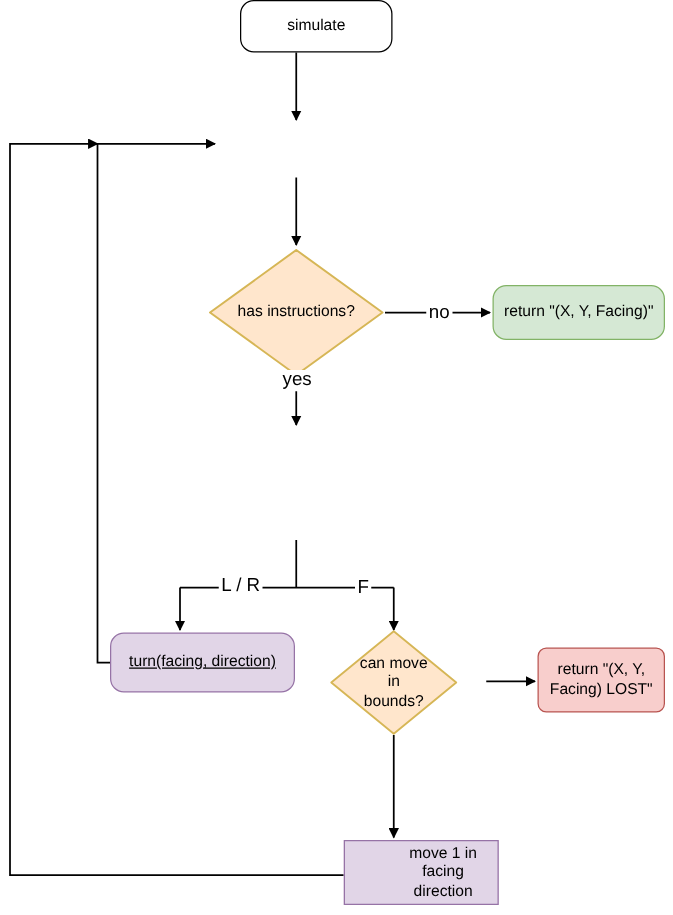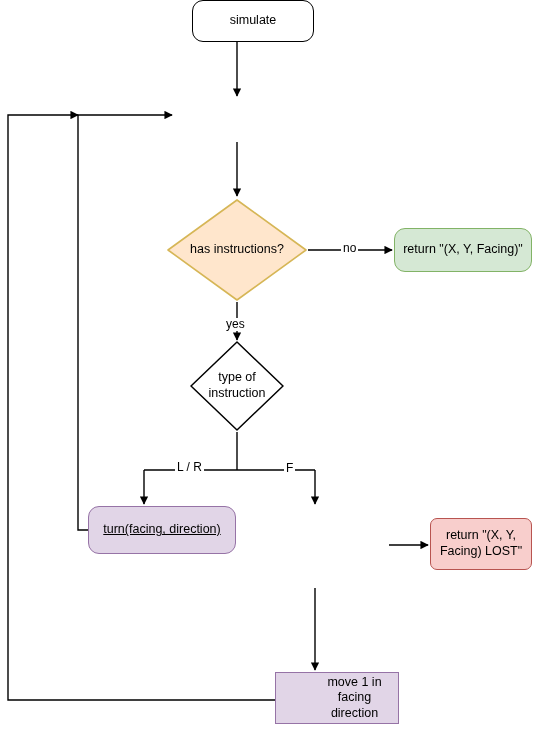--- a/index.html
+++ b/index.html
@@ -91,21 +91,21 @@
     align-items: center;
     justify-content: center;
     text-align: center;
     font-size: 12.5px;
     line-height: 1.25;
     color: #000000;
     white-space: pre-line;
   }
   .edge-label {
     position: absolute;
-    font-size: 12px;
+    font-size: 15px;
     color: #000000;
     background: #ffffff;
     padding: 0 2px;
     line-height: 1.1;
     white-space: nowrap;
   }
 </style>
 </head>
 <body>
 
@@ -154,41 +154,42 @@
     <svg width="142" height="104" viewBox="0 0 142 104">
       <polygon points="71,2 140,52 71,102 2,52" fill="#ffe6cc" stroke="#d6b656" stroke-width="1.6" stroke-linejoin="round"></polygon>
     </svg>
     <div class="dlabel">has instructions?</div>
   </div>
 
   <div class="node rect-round-green" style="left:394px; top:228px; width:138px; height:44px;">
     <span class="lbl">return "(X, Y, Facing)"</span>
   </div>
 
-  <div class="diamond" style="left:189px; top:340px; width:96px; height:92px;">
-    <svg width="96" height="92" viewBox="0 0 96 92">
-      <polygon points="48,2 94,46 48,90 2,46" fill="#ffffff" stroke="#000000" stroke-width="1.5" stroke-linejoin="round"></polygon>
-    </svg>
-    <div class="dlabel">type of
-instruction</div>
-  </div>
 
   <div class="node rect-round-purple" style="left:88px; top:506px; width:148px; height:48px;text-decoration:underline;">
     <span class="lbl">turn(facing, direction)</span>
   </div>
 
+  <div class="diamond" style="left:263px; top:503px; width:104px; height:86px;">
+    <svg width="104" height="86" viewBox="0 0 104 86">
+      <polygon points="52,2 102,43 52,84 2,43" fill="#ffe6cc" stroke="#d6b656" stroke-width="1.5" stroke-linejoin="round"></polygon>
+    </svg>
+    <div class="dlabel">can move
+in
+bounds?</div>
+  </div>
 
   <div class="node rect-round-red" style="left:430px; top:518px; width:102px; height:52px;">
     <span class="lbl">return "(X, Y,
 Facing) LOST"</span>
   </div>
 
   <div class="node rect-sharp-purple" style="left:275px; top:672px; width:124px; height:52px;padding-left:35px;">
     <span class="lbl">move 1 in facing
 direction</span>
   </div>
 
   <div class="edge-label" style="left:341px; top:242px;">no</div>
-  <div class="edge-label" style="left:224px; top:318px;">yes</div>
+  <div class="edge-label" style="left:224px; top:296px;">yes</div>
   <div class="edge-label" style="left:175px; top:461px;text-align:right;">L / R</div>
   <div class="edge-label" style="left:284px; top:462px;">F</div>
 
 </div>
 
 </body></html>

